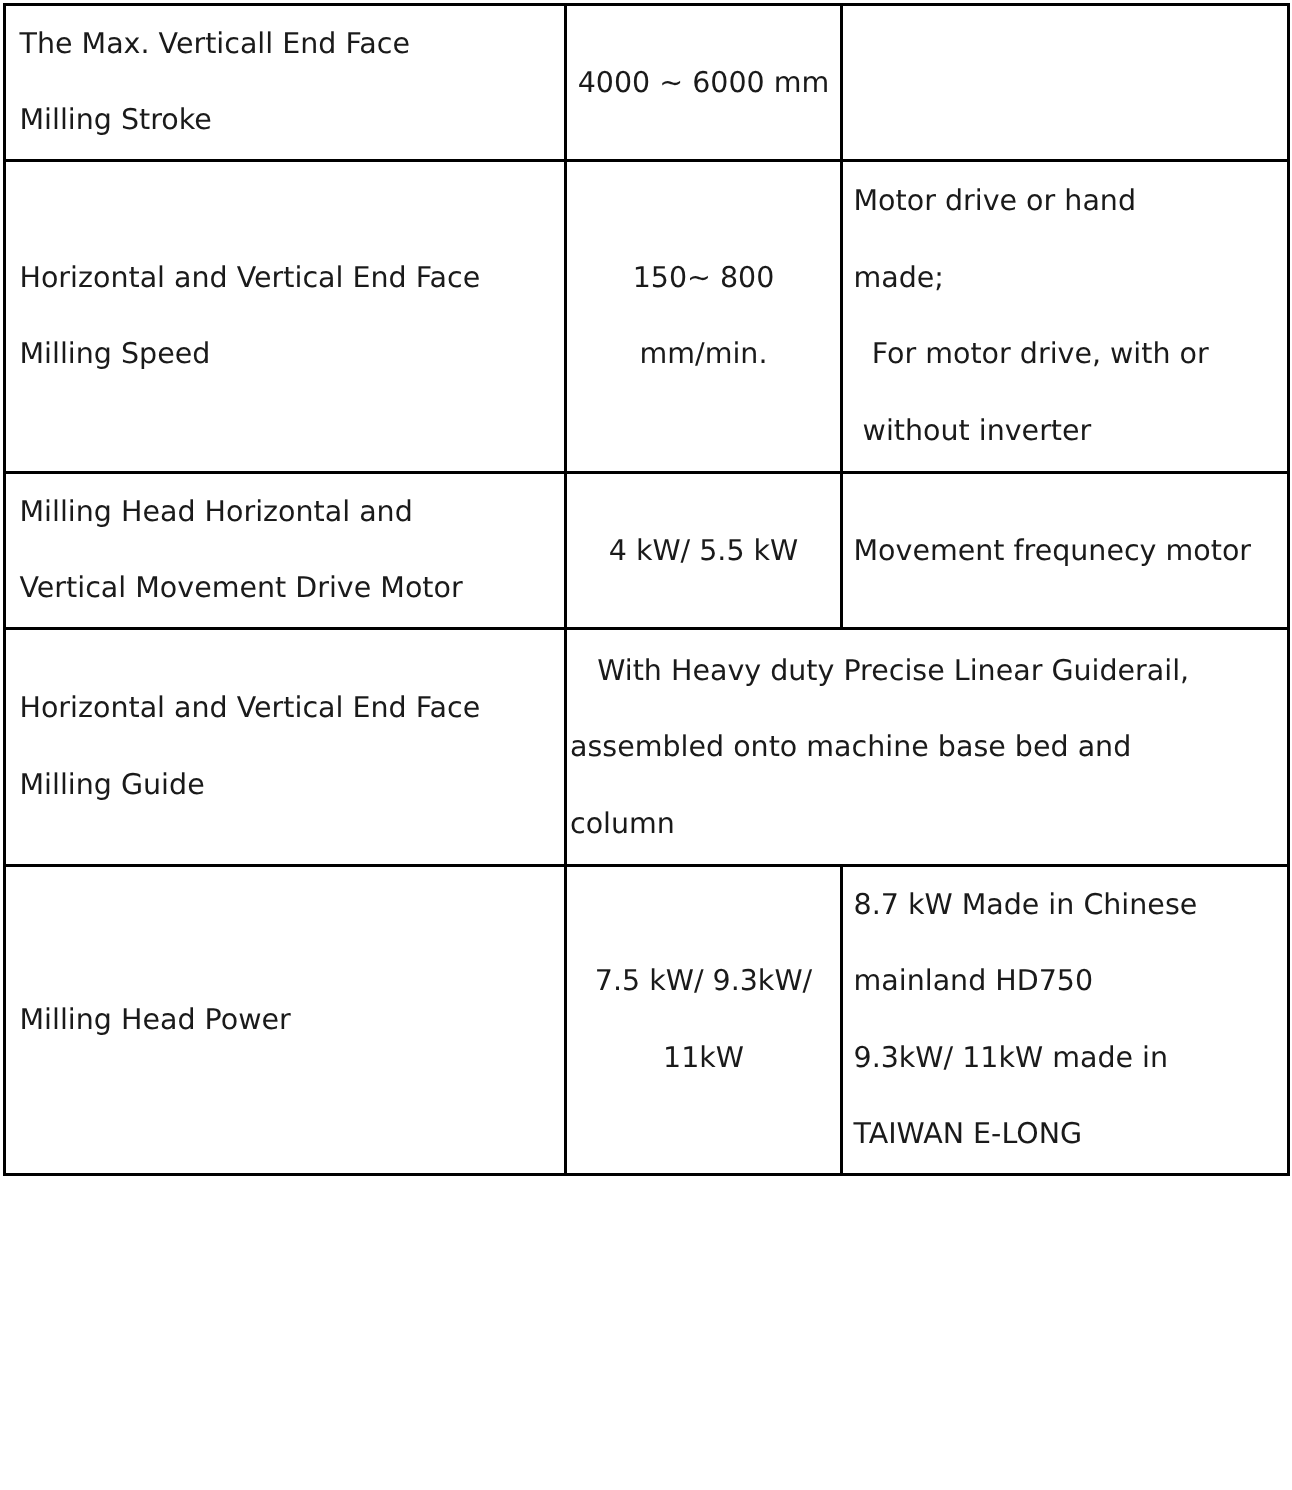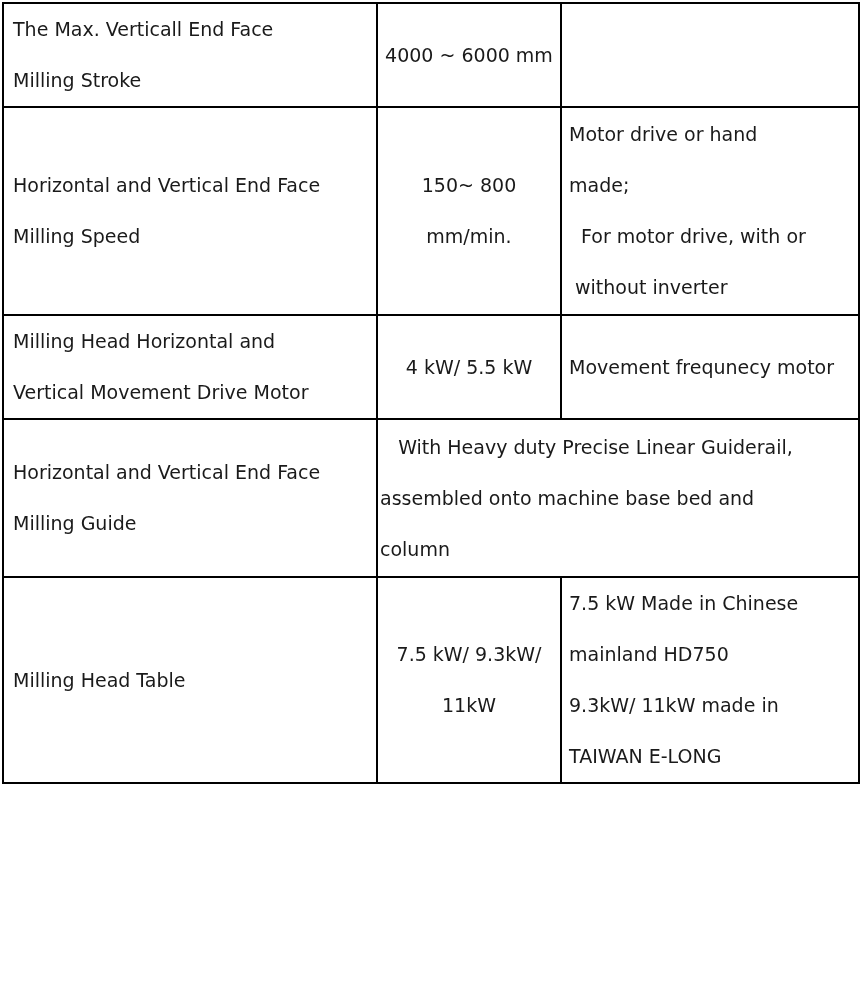--- a/index.html
+++ b/index.html
@@ -76,22 +76,22 @@
       <td class="note">Movement frequnecy motor</td>
     </tr>
     <tr class="h5">
       <td class="name">Horizontal and Vertical End Face
 Milling Guide</td>
       <td class="merged-left" colspan="2">   With Heavy duty Precise Linear Guiderail,
 assembled onto machine base bed and
 column</td>
     </tr>
     <tr class="h6">
-      <td class="name">Milling Head Table</td>
+      <td class="name">Milling Head Power</td>
       <td class="value">7.5 kW/ 9.3kW/
 11kW</td>
-      <td class="note">7.5 kW Made in Chinese
+      <td class="note">8.7 kW Made in Chinese
 mainland HD750
 9.3kW/ 11kW made in
 TAIWAN E-LONG</td>
     </tr>
   </tbody>
 </table>
 
 </body></html>

